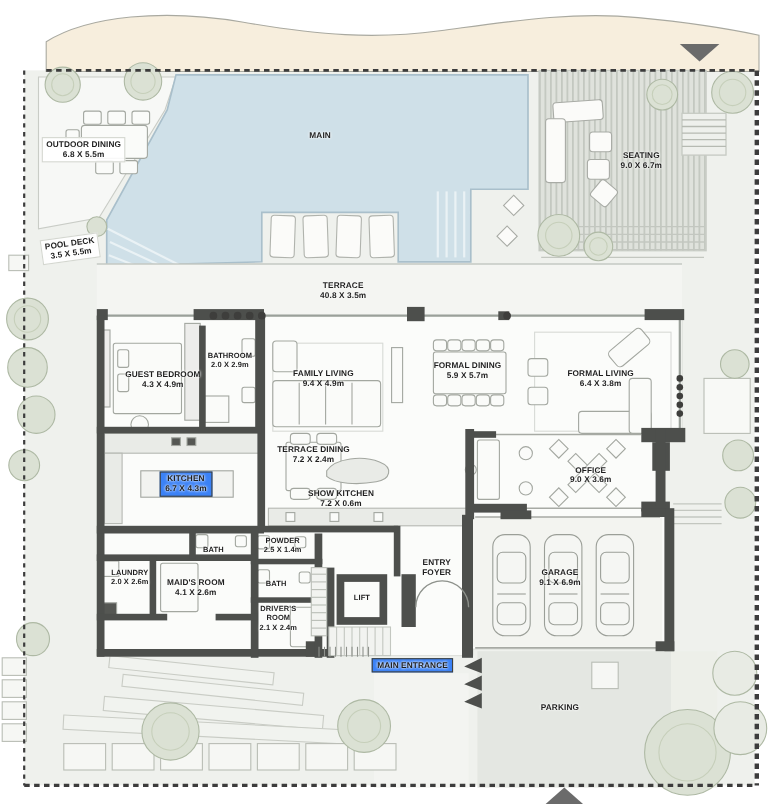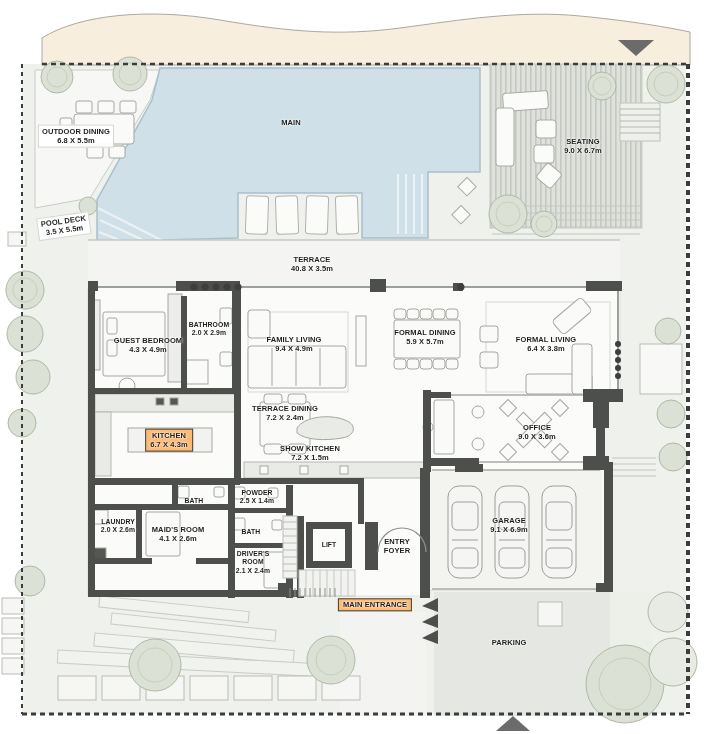--- a/index.html
+++ b/index.html
@@ -7,23 +7,23 @@
         font-family:"Liberation Sans",sans-serif;}
   .plan svg{position:absolute;left:0;top:0;}
   .lbl{position:absolute;transform:translate(-50%,-50%);text-align:center;
        font-weight:bold;font-size:7.5px;line-height:1.25;color:#1e1e1e;letter-spacing:.1px;
        white-space:nowrap;z-index:5;
        text-shadow:0 0 2px rgba(255,255,255,.95),0 0 3px rgba(255,255,255,.9);}
   .lbl span{display:block;}
   .sm{font-size:6.8px;}
   .wrap{white-space:normal;}
   .w44{width:46px;}
-  .w36{width:38px;margin-top:30px;}
+  .w36{width:38px;}
   .w50{width:52px;}
-  .boxed{background:#fdba74;border:1px solid #3f413e;padding:1px 4px;box-shadow:none;}
+  .boxed{background:#3b82f6;border:1px solid #3f413e;padding:1px 4px;box-shadow:none;}
   .plate{background:rgba(255,255,255,.92);border:1px solid #d4d7d0;padding:1px 3px;}
   .rot8{transform:translate(-50%,-50%) rotate(-8deg);}
 </style>
 </head>
 <body>
 
 <div class="plan">
 
 <svg width="708" height="734" viewBox="0 0 708 734">
   <defs>
@@ -476,21 +476,21 @@
 <div class="lbl boxed" style="left:169px;top:440px">
   <span>KITCHEN</span>
   <span>6.7 X 4.3m</span>
 </div>
 <div class="lbl" style="left:285px;top:413px">
   <span>TERRACE DINING</span>
   <span>7.2 X 2.4m</span>
 </div>
 <div class="lbl" style="left:310px;top:453px">
   <span>SHOW KITCHEN</span>
-  <span>7.2 X 1.5m</span>
+  <span>7.2 X 0.6m</span>
 </div>
 <div class="lbl" style="left:537px;top:432px">
   <span>OFFICE</span>
   <span>9.0 X 3.6m</span>
 </div>
 <div class="lbl sm" style="left:194px;top:501px">
   <span>BATH</span>
 </div>
 <div class="lbl sm" style="left:257px;top:497px">
   <span>POWDER</span>

